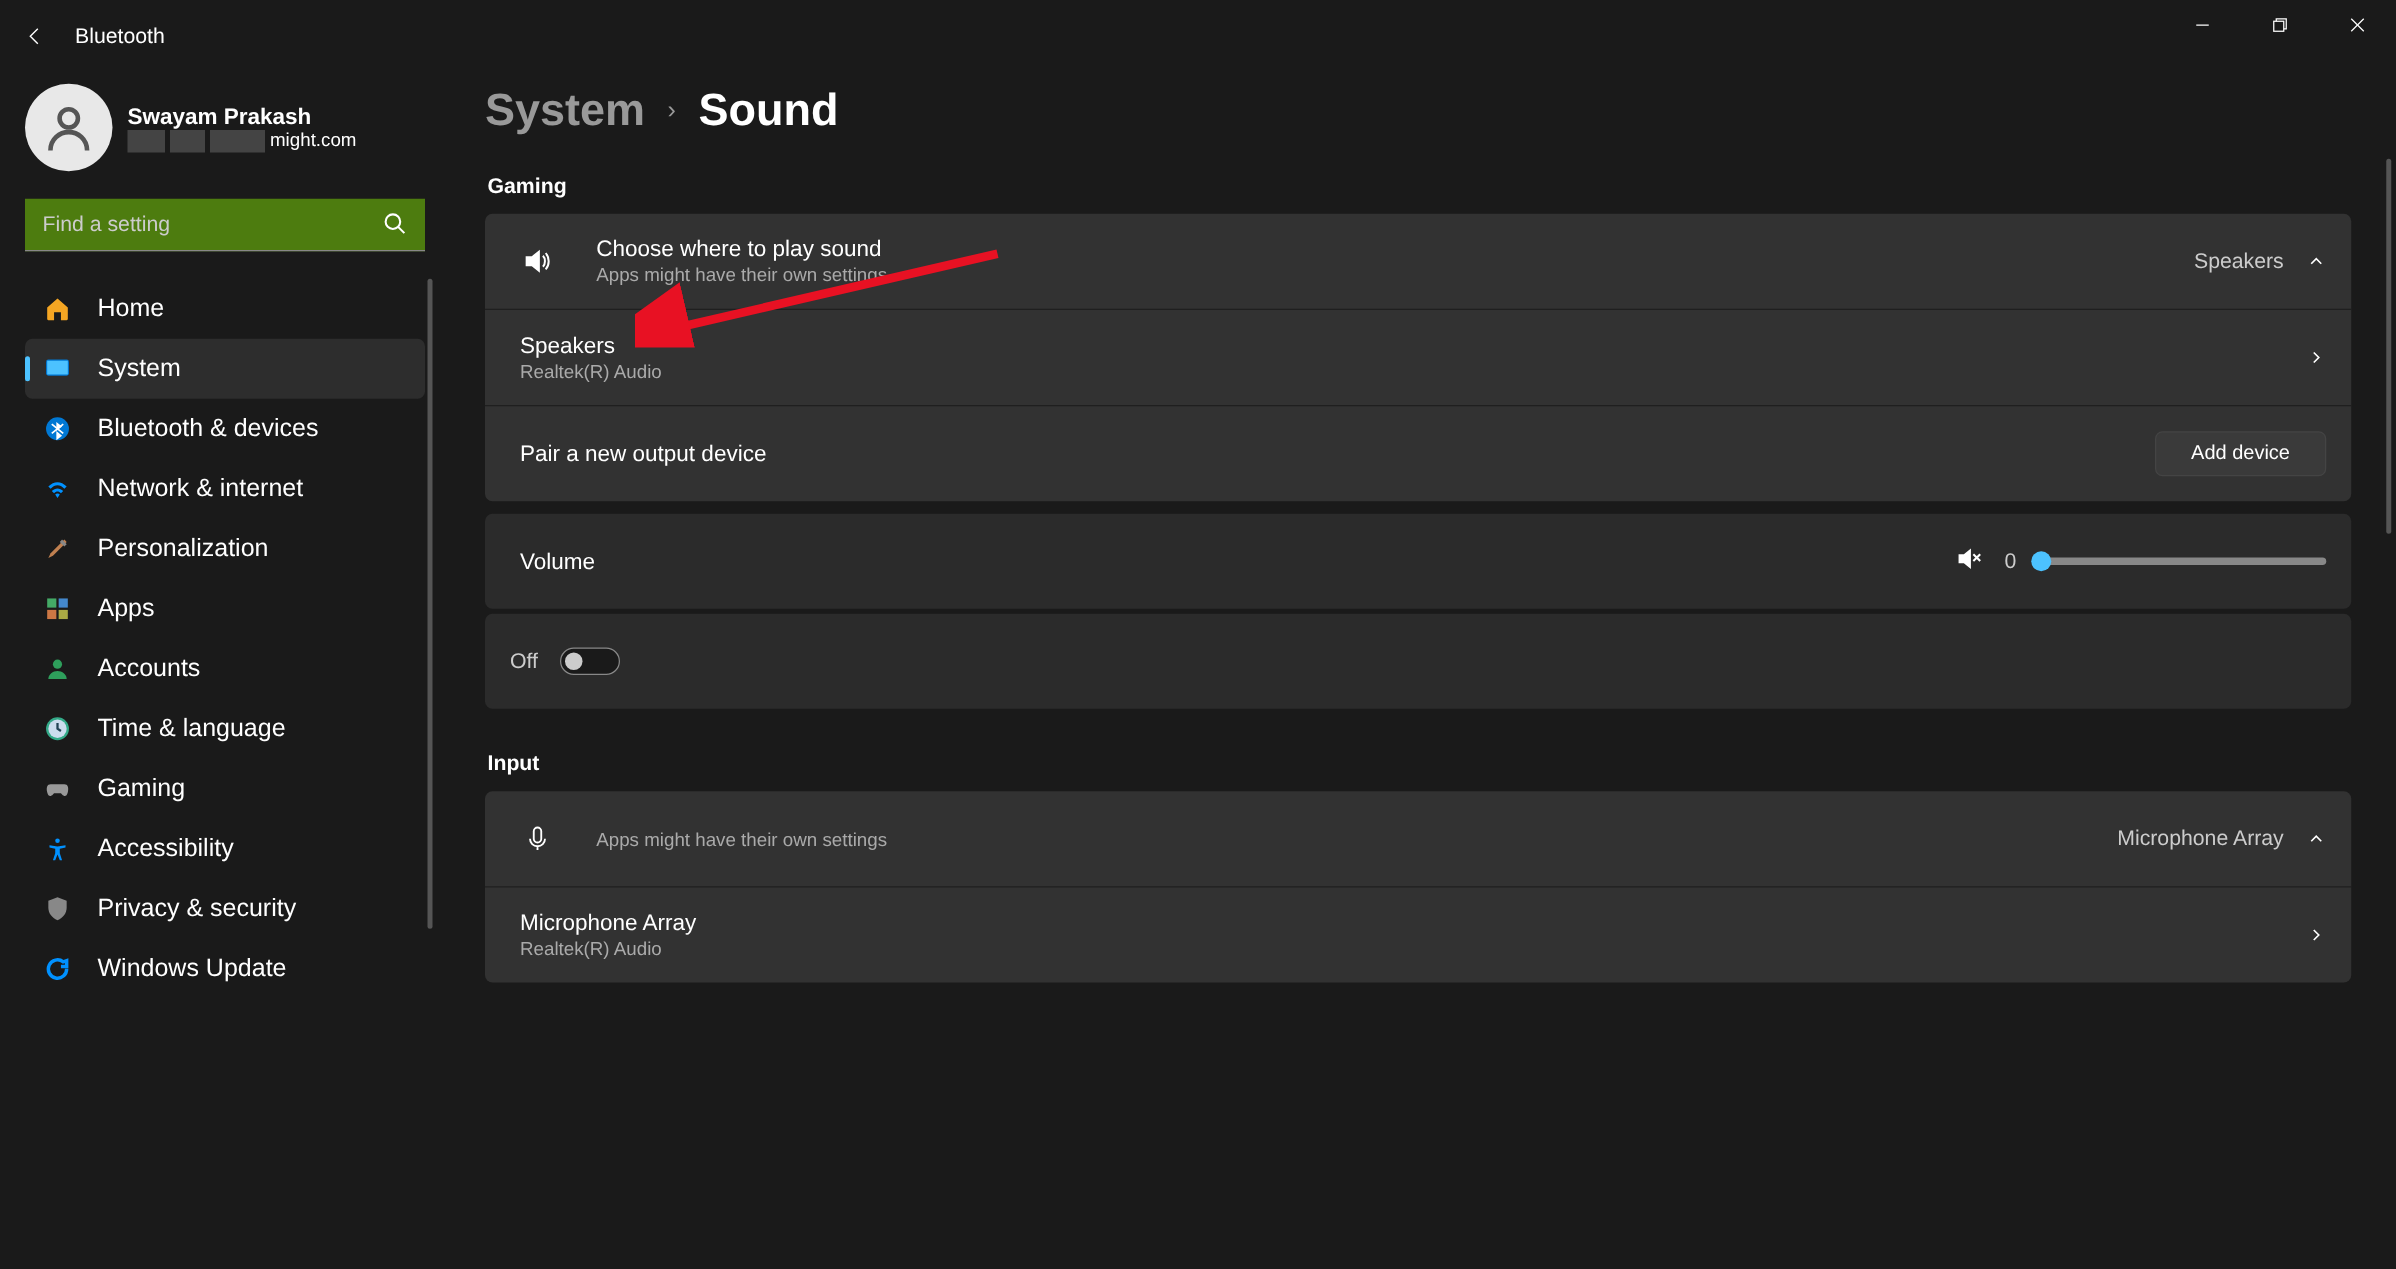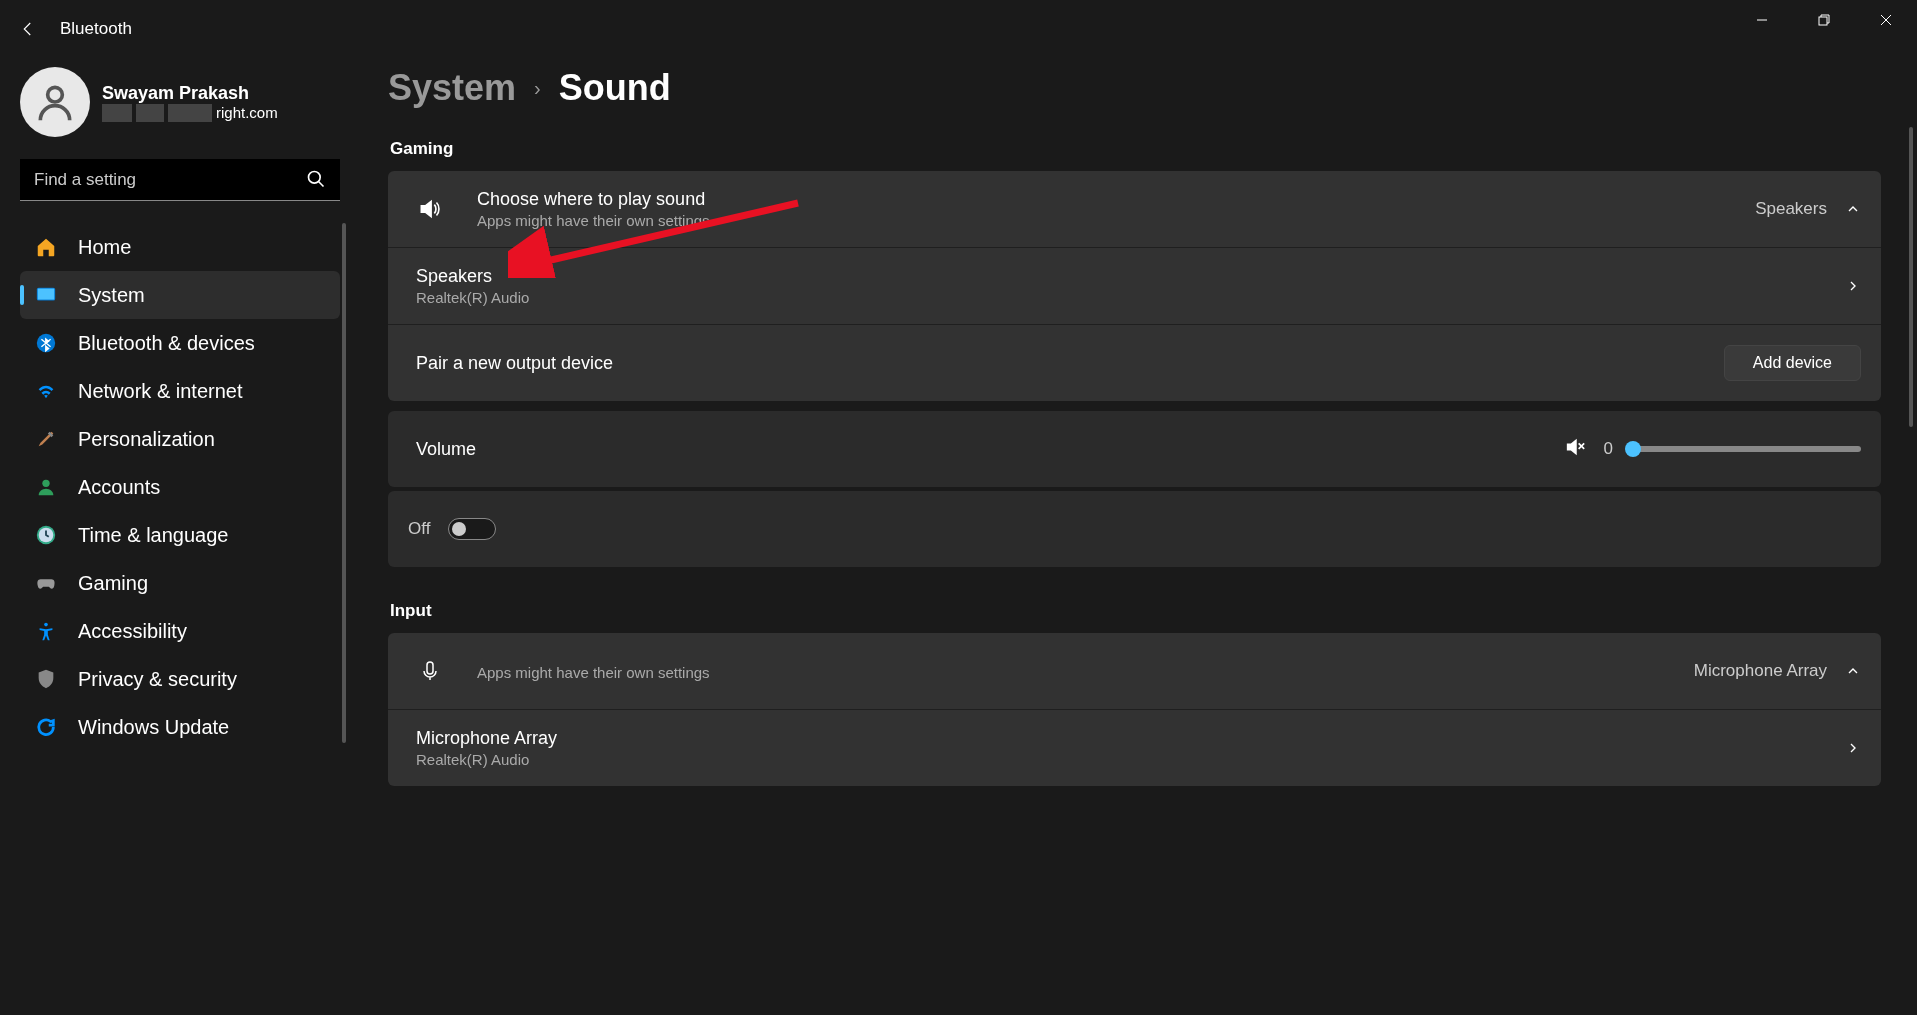--- a/index.html
+++ b/index.html
@@ -15,21 +15,21 @@
     .container { display: flex; height: calc(100% - 57px); }
     
     .sidebar { width: 360px; padding: 10px 20px 0 20px; position: relative; }
     .profile { display: flex; align-items: center; gap: 12px; margin-bottom: 22px; }
     .avatar { width: 70px; height: 70px; border-radius: 50%; background: #e8e8e8; display:flex; align-items:center; justify-content:center; }
     .profile-text .name { font-size: 18px; font-weight: 600; }
     .profile-text .email { font-size: 15px; color: #fff; display:flex; align-items:center; gap:4px;}
     .email .censor { display:inline-block; background:#444; height:18px; }
     
     .search { position: relative; margin-bottom: 22px; }
-    .search input { width: 100%; height: 42px; background: #000000; border: none; border-bottom: 1px solid #888; padding: 0 44px 0 14px; color: #fff; font-size: 17px; outline: none; }
+    .search input { width: 100%; height: 42px; background: #4d7c0f; border: none; border-bottom: 1px solid #888; padding: 0 44px 0 14px; color: #fff; font-size: 17px; outline: none; }
     .search input::placeholder { color: #ccc; }
     .search .sicon { position: absolute; right: 14px; top: 10px; }
     
     .nav { list-style: none; position: relative; }
     .nav::after { content:''; position:absolute; right:-6px; top:0; width:4px; height:520px; background:#555; border-radius:2px; }
     .nav li { display: flex; align-items: center; gap: 20px; height: 48px; padding: 0 14px; border-radius: 6px; cursor: pointer; font-size: 20px; position: relative; }
     .nav li.active { background: #2d2d2d; }
     .nav li.active::before { content:''; position:absolute; left:0; top:14px; width:4px; height:20px; background:#4cc2ff; border-radius:2px; }
     .nav .nicon { width: 24px; height:24px; display:flex; align-items:center; justify-content:center; }
     
@@ -105,21 +105,21 @@
             <circle cx="12" cy="8" r="4"></circle>
             <path d="M4 22c0-5 4-8 8-8s8 3 8 8"></path>
           </svg>
       </div>
       <div class="profile-text">
         <div class="name">Swayam Prakash</div>
         <div class="email">
           <span class="censor" style="width:30px"></span>
             <span class="censor" style="width:28px"></span>
             <span class="censor" style="width:44px"></span>
-            <span>right.com</span>
+            <span>might.com</span>
         </div>
       </div>
     </div>
 
     <div class="search">
       <input type="text" placeholder="Find a setting" style="">
       <span class="sicon">
         <svg width="20" height="20" viewBox="0 0 24 24" fill="none" stroke="#fff" stroke-width="2">
             <circle cx="10" cy="10" r="7"></circle>
             <line x1="21" y1="21" x2="15" y2="15"></line>
@@ -164,20 +164,31 @@
           <span>Network &amp; internet</span>
         </li>
       <li>
           <span class="nicon">
             <svg width="22" height="22" viewBox="0 0 24 24">
               <path fill="#c08050" d="M4 20l4-2 12-12-2-2L6 16z"></path>
               <path fill="#888" d="M16 4l4 4-2 2-4-4z"></path>
             </svg>
           </span>
           <span>Personalization</span>
+        </li>
+      <li>
+          <span class="nicon">
+            <svg width="22" height="22" viewBox="0 0 24 24">
+              <rect x="3" y="3" width="8" height="8" fill="#4a6"></rect>
+              <rect x="13" y="3" width="8" height="8" fill="#48c"></rect>
+              <rect x="3" y="13" width="8" height="8" fill="#c74"></rect>
+              <rect x="13" y="13" width="8" height="8" fill="#aa4"></rect>
+            </svg>
+          </span>
+          <span>Apps</span>
         </li>
       <li>
           <span class="nicon">
             <svg width="22" height="22" viewBox="0 0 24 24" fill="#2e9e5b">
               <circle cx="12" cy="8" r="4"></circle>
               <path d="M4 21c0-4 4-7 8-7s8 3 8 7z"></path>
             </svg>
           </span>
           <span>Accounts</span>
         </li>

